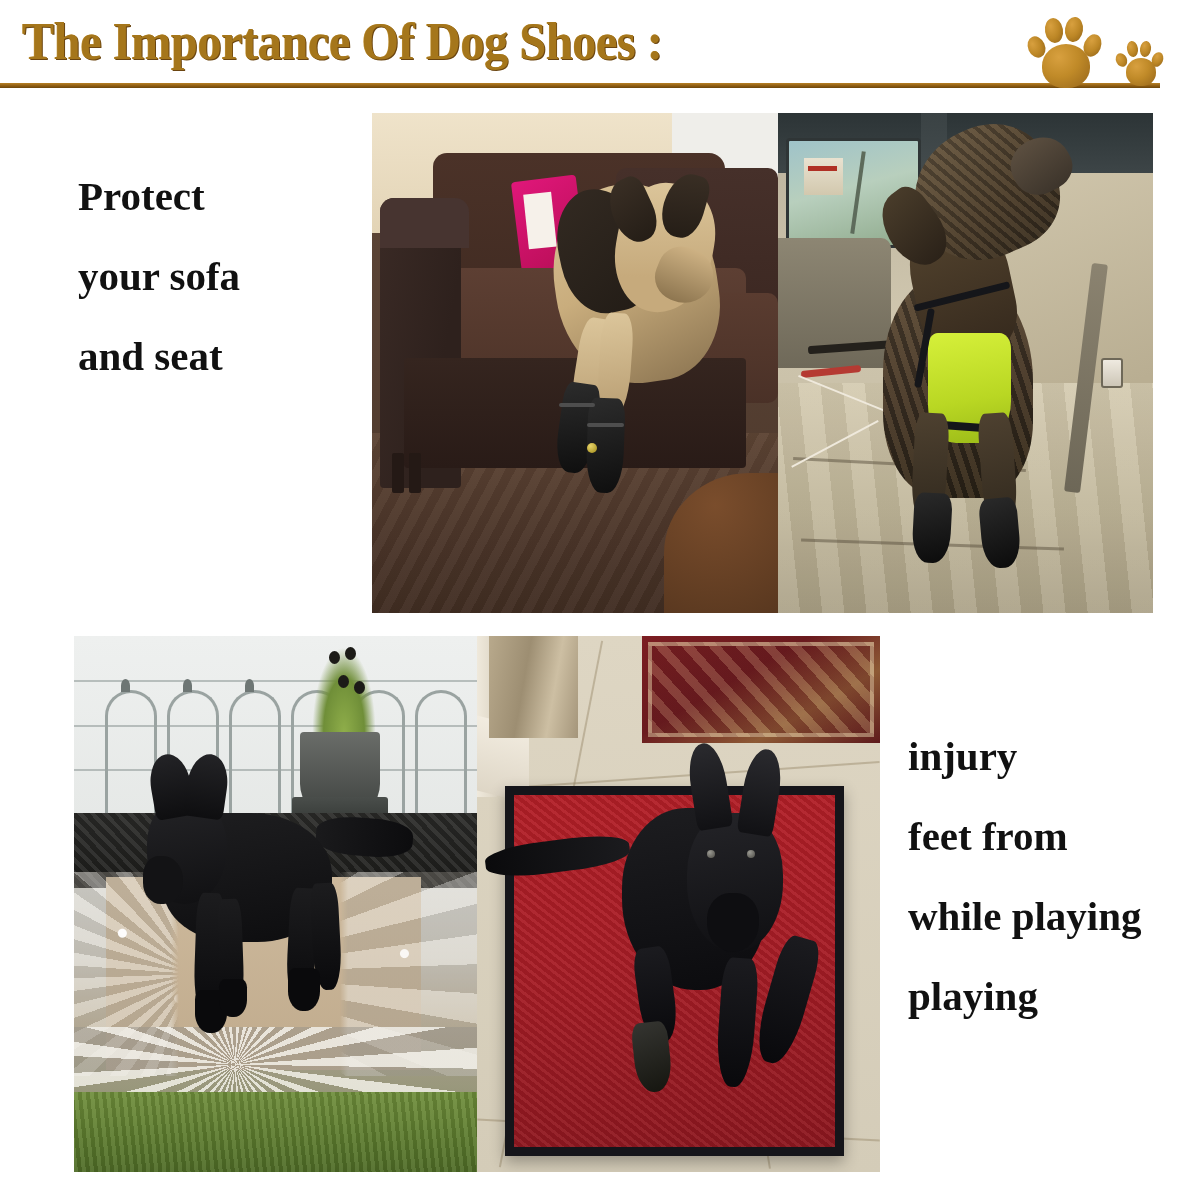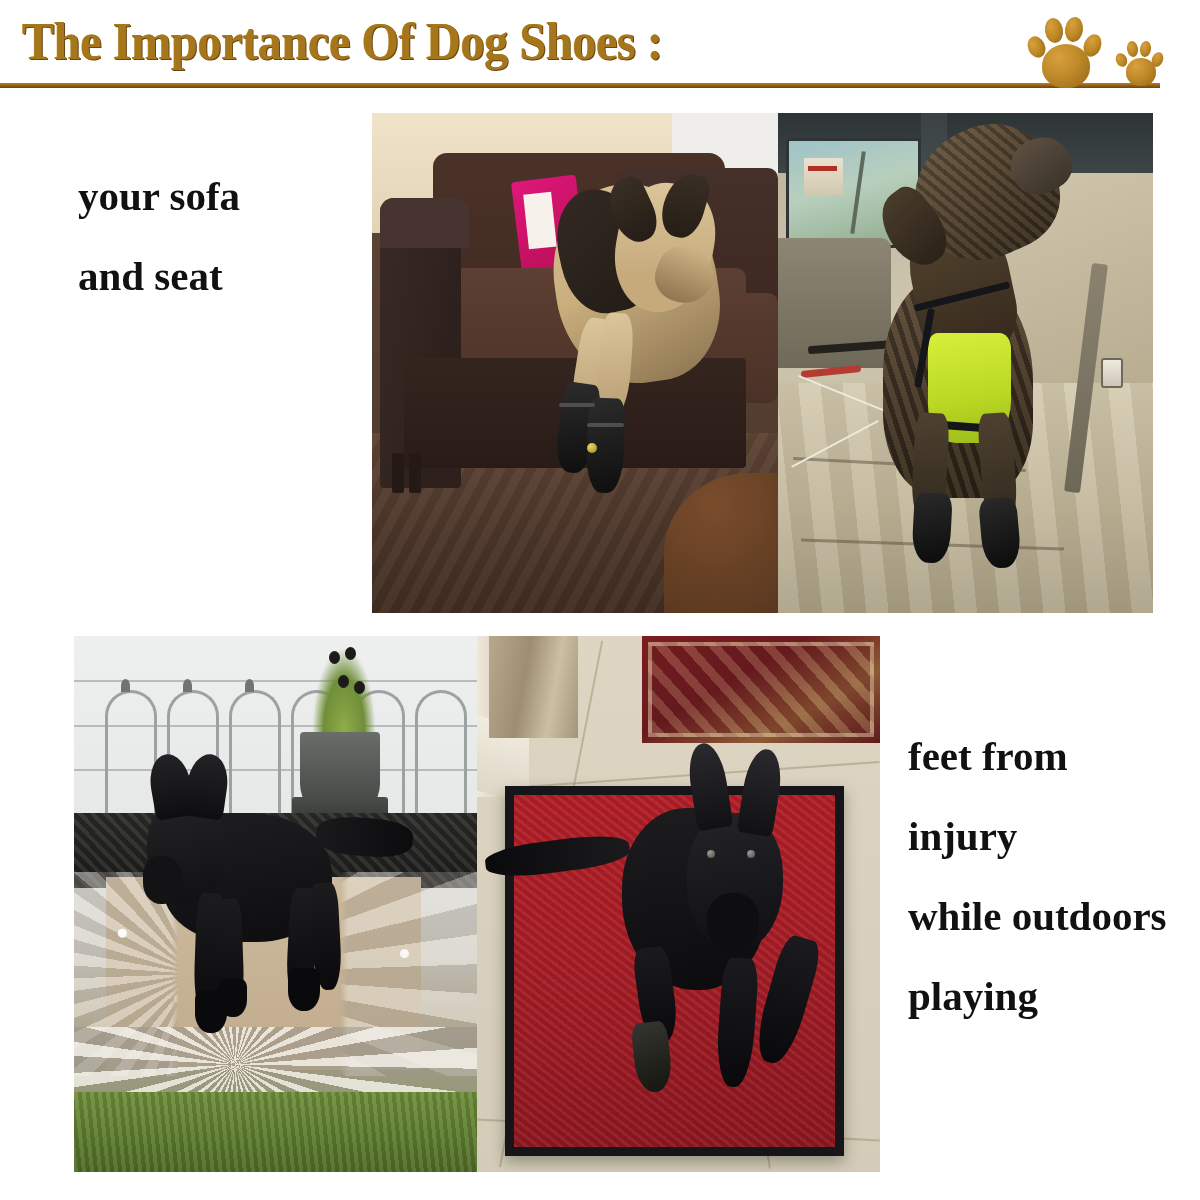--- a/index.html
+++ b/index.html
@@ -326,28 +326,29 @@
     <div class="paw paw-small">
       <span class="toe t1"></span>
       <span class="toe t2"></span>
       <span class="toe t3"></span>
       <span class="toe t4"></span>
       <span class="pad"></span>
     </div>
   </div>
 
   <div class="caption caption-left">
+    <span class="ln">Protect</span>
     <span class="ln">your sofa</span>
     <span class="ln">and seat</span>
   </div>
 
   <div class="caption caption-right">
+    <span class="ln">injury</span>
     <span class="ln">feet from</span>
-    <span class="ln">injury</span>
-    <span class="ln">while outdoors</span>
+    <span class="ln">while playing</span>
     <span class="ln">playing</span>
   </div>
 
   <div class="photo-group group-top">
 
     <div class="photo g-top-a p1">
       <div class="wall"></div>
       <div class="wall-white"></div>
       <div class="floor"></div>
       <div class="sofa-back"></div>

